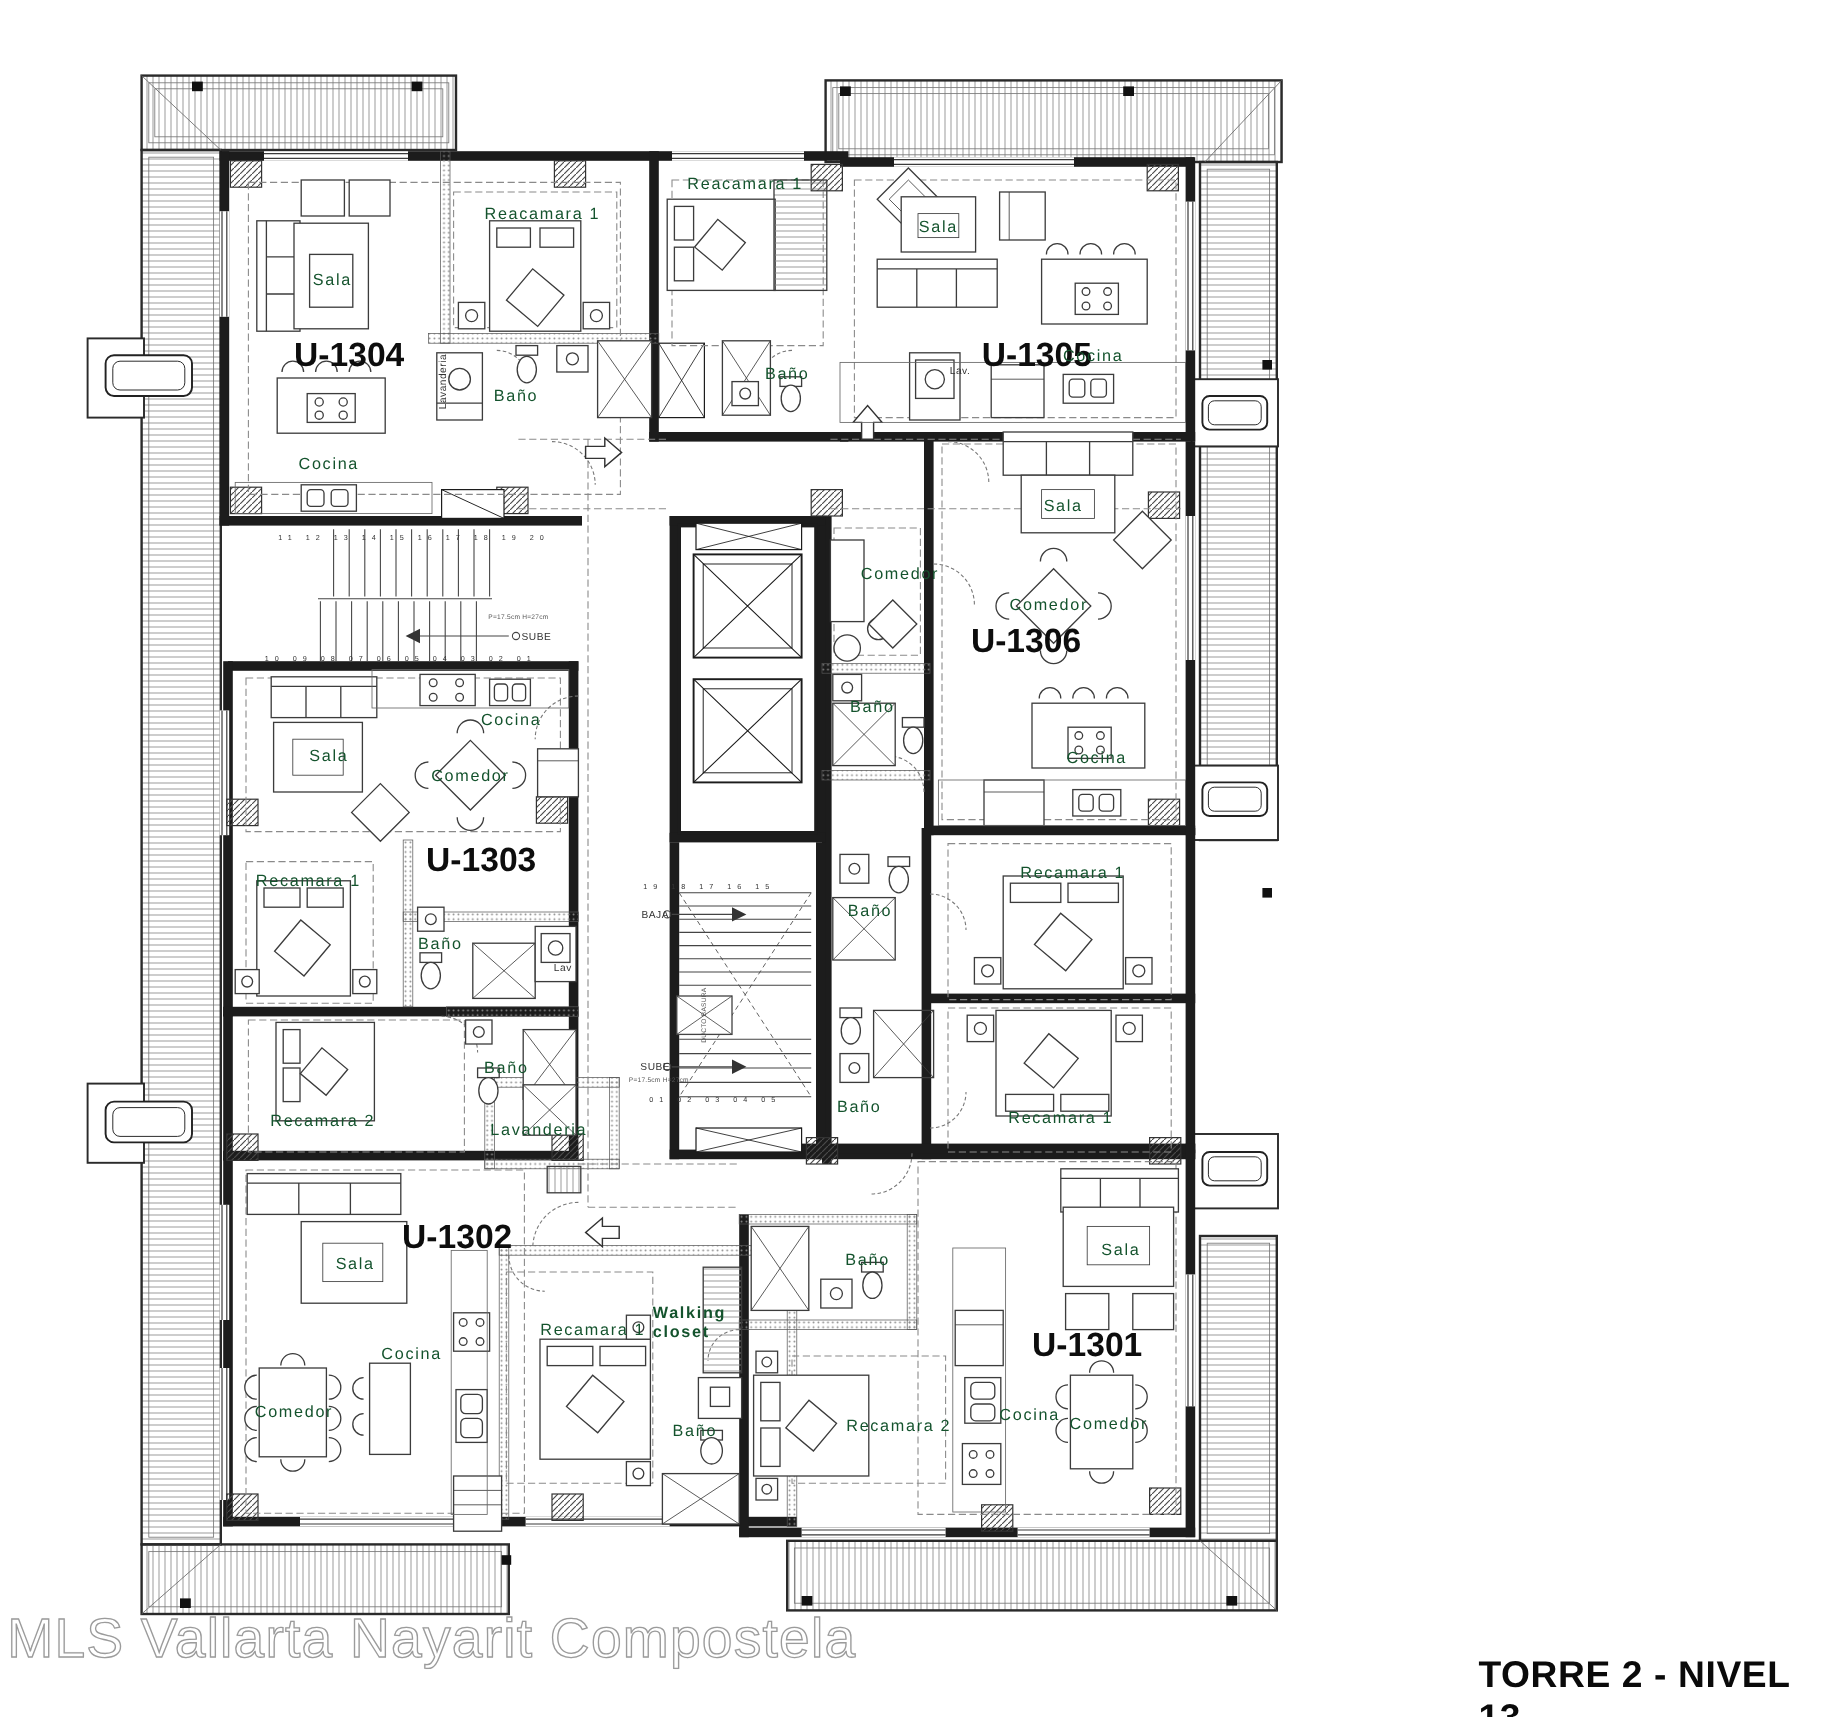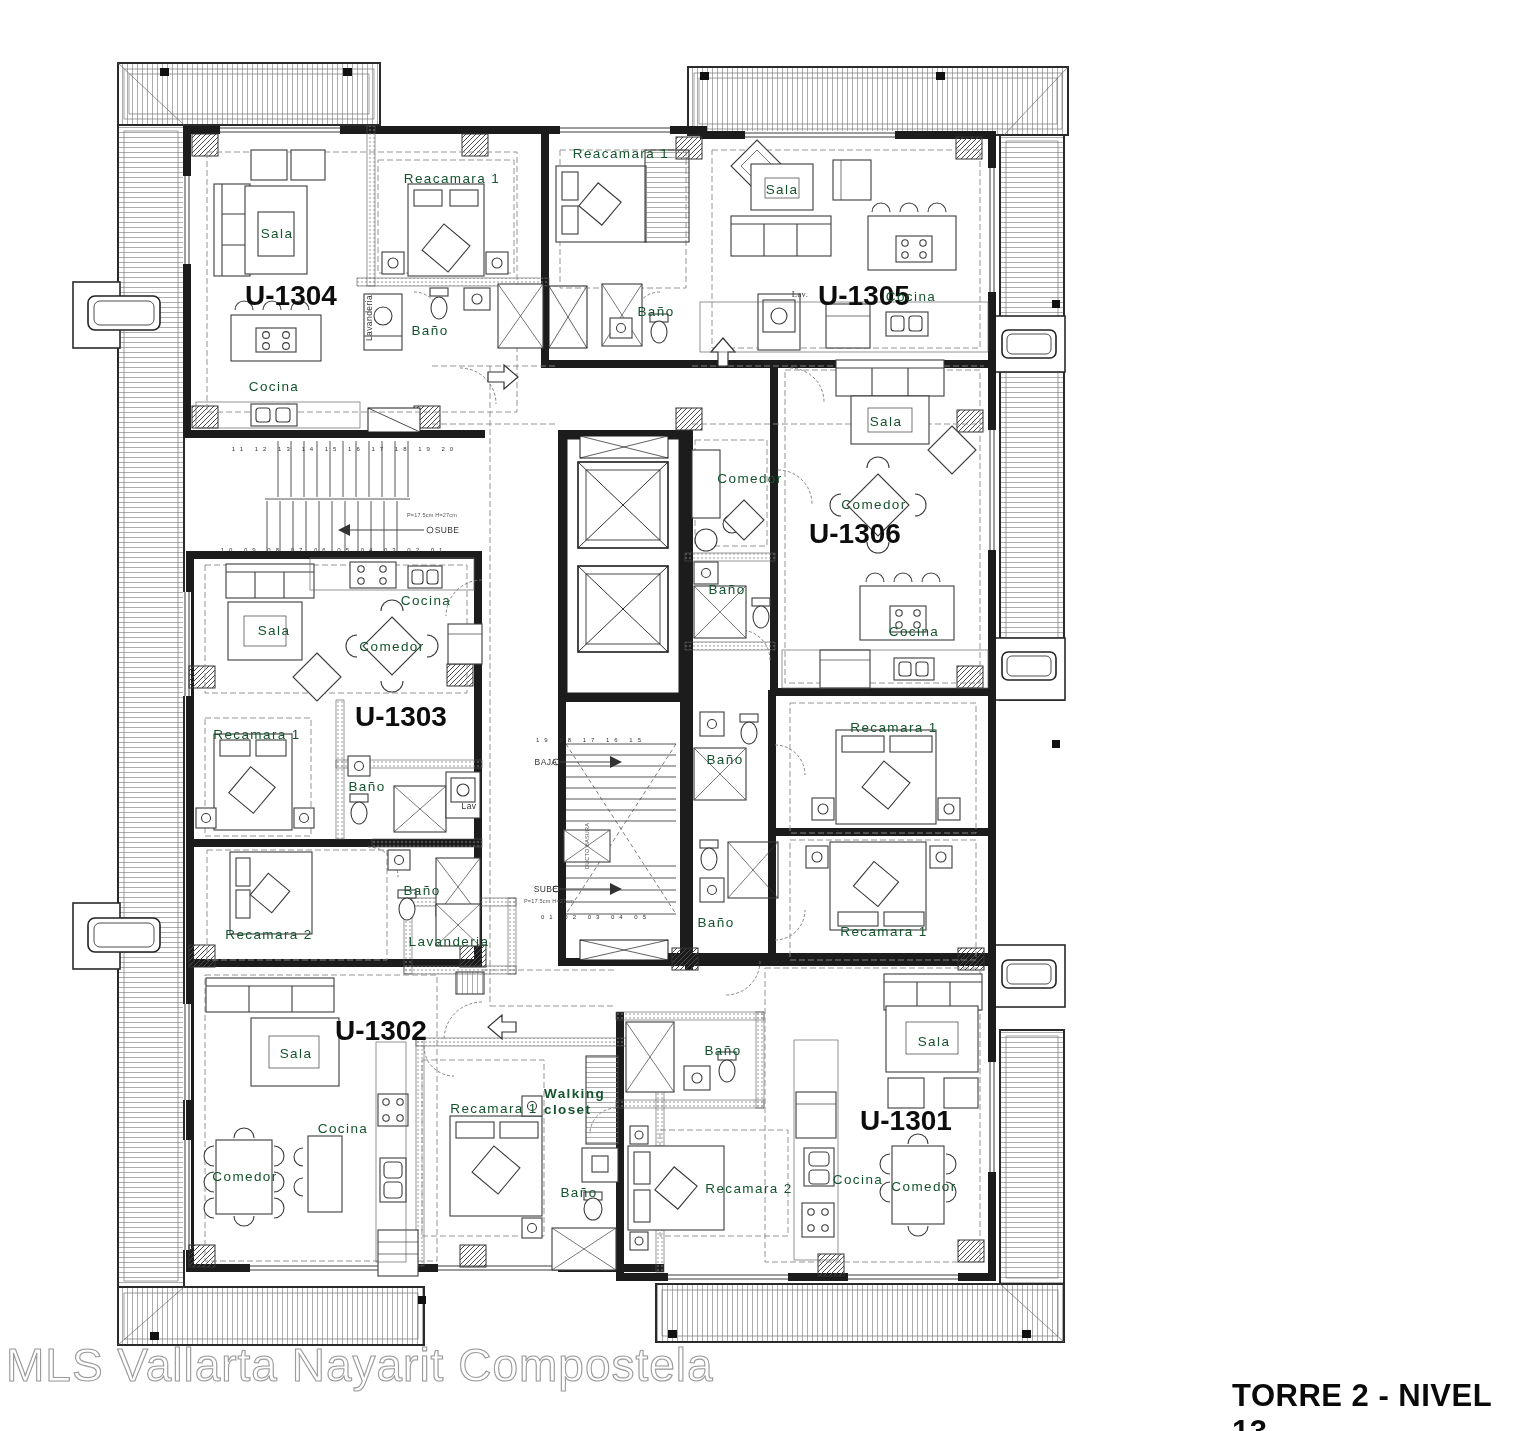--- a/index.html
+++ b/index.html
@@ -548,21 +548,21 @@
     <span class="lbl u" style="left: 906px; top: 1121px;">U-1301</span>
     <span class="lbl" style="left: 277px; top: 233px;">Sala</span>
     <span class="lbl" style="left: 452px; top: 178px;">Reacamara 1</span>
     <span class="lbl" style="left: 430px; top: 330px;">Baño</span>
     <span class="lbl rot xs" style="left: 369px; top: 318px;">Lavanderia</span>
     <span class="lbl" style="left: 274px; top: 386px;">Cocina</span>
     <span class="lbl" style="left: 621px; top: 153px;">Reacamara 1</span>
     <span class="lbl" style="left: 656px; top: 311px;">Baño</span>
     <span class="lbl" style="left: 782px; top: 189px;">Sala</span>
     <span class="lbl" style="left: 911px; top: 296px;">Cocina</span>
-    <span class="lbl xs" style="left: 800px; top: 294px; font-family: Liberation Serif, serif;">Lav.</span>
+    <span class="lbl xs" style="left: 800px; top: 309px;">Lav.</span>
     <span class="lbl" style="left: 886px; top: 421px;">Sala</span>
     <span class="lbl" style="left: 874px; top: 504px;">Comedor</span>
     <span class="lbl" style="left: 750px; top: 478px;">Comedor</span>
     <span class="lbl" style="left: 727px; top: 589px;">Baño</span>
     <span class="lbl" style="left: 914px; top: 631px;">Cocina</span>
     <span class="lbl" style="left: 894px; top: 727px;">Recamara 1</span>
     <span class="lbl" style="left: 725px; top: 759px;">Baño</span>
     <span class="lbl" style="left: 884px; top: 931px;">Recamara 1</span>
     <span class="lbl" style="left: 716px; top: 922px;">Baño</span>
     <span class="lbl" style="left: 426px; top: 600px;">Cocina</span>

